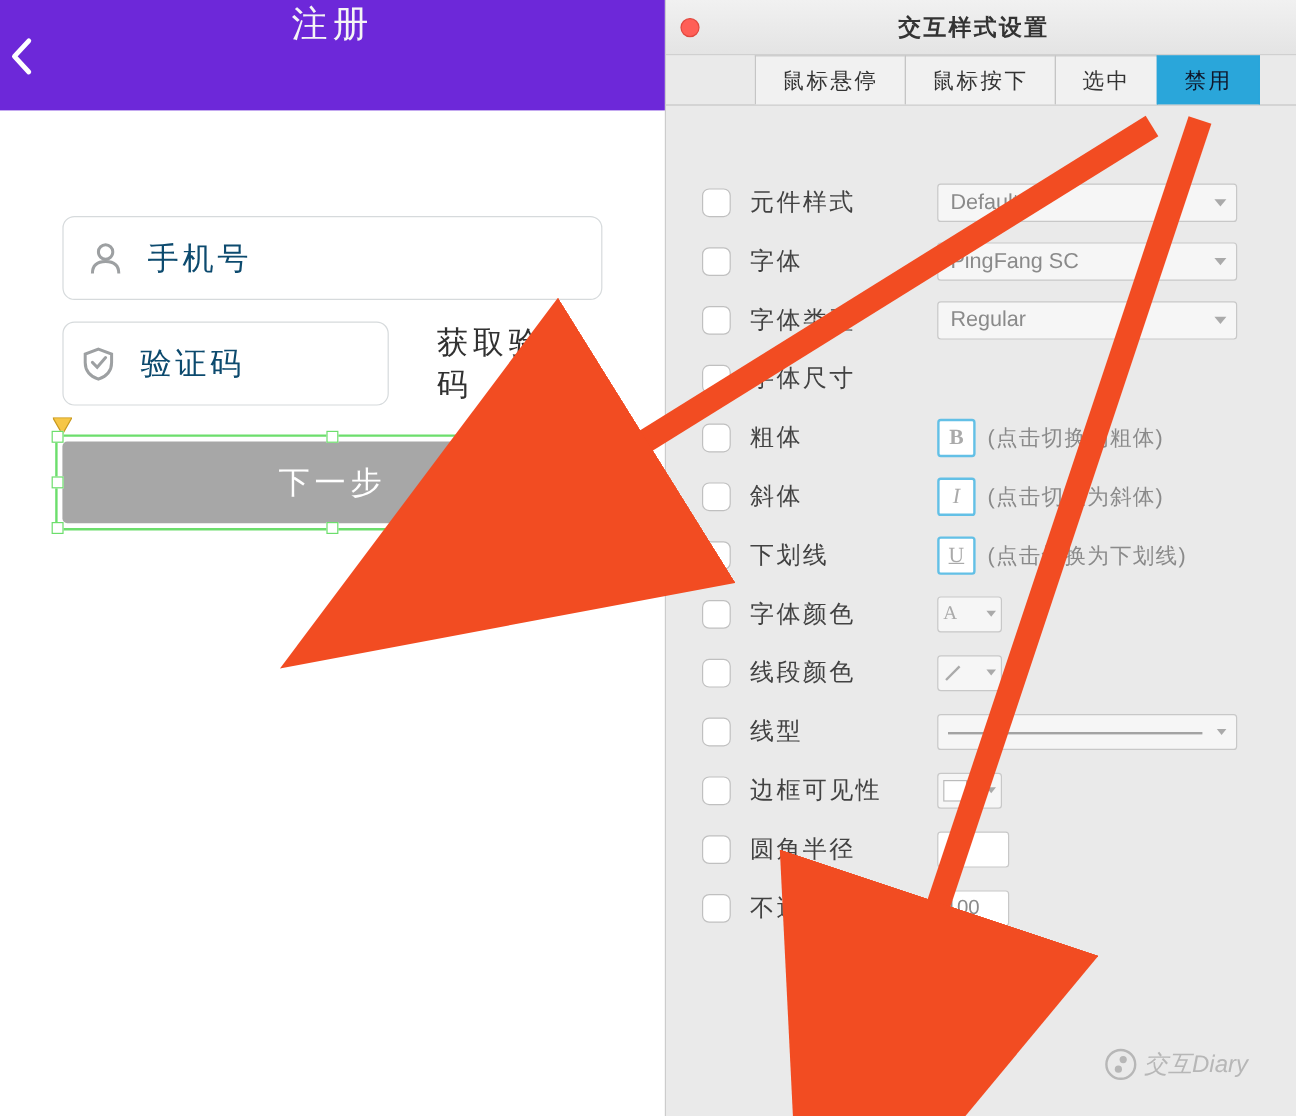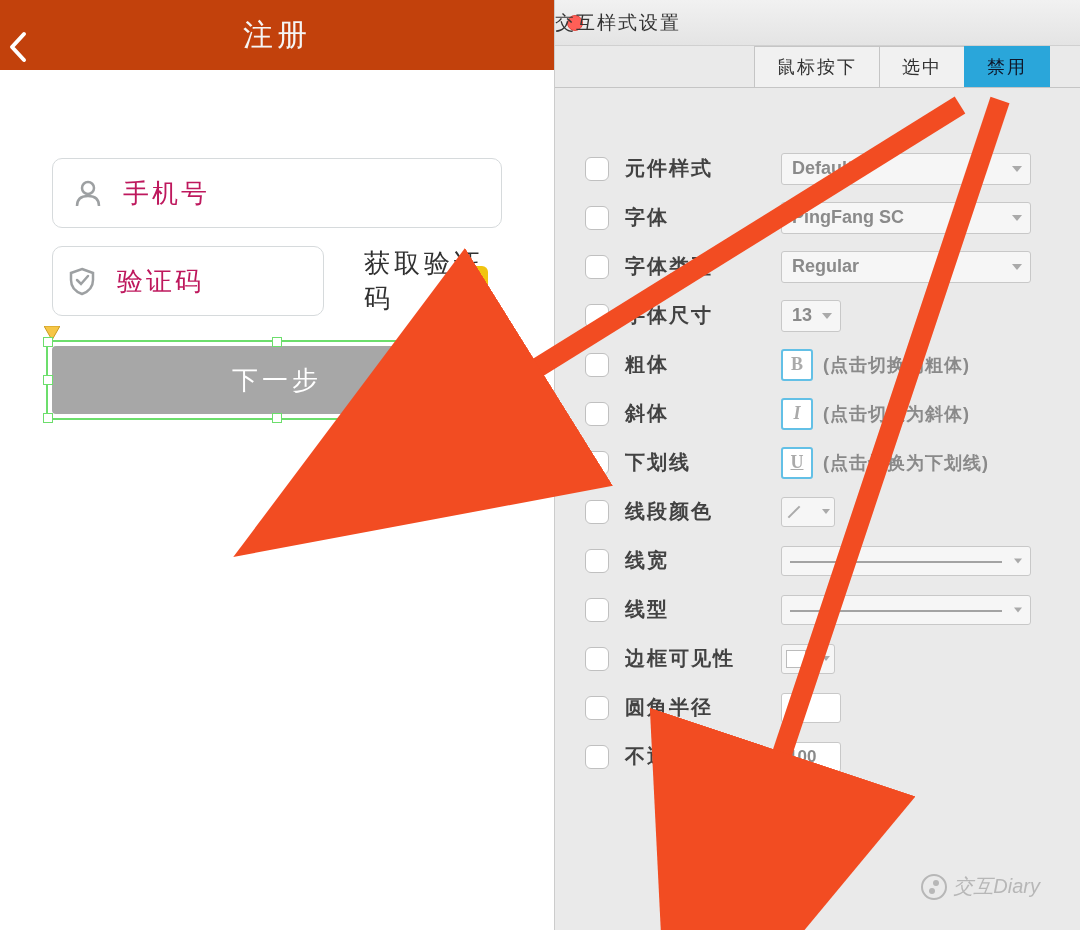--- a/index.html
+++ b/index.html
@@ -1,52 +1,52 @@
 <!DOCTYPE html>
 <html><head>
 <meta charset="utf-8">
 <style>
   * { box-sizing: border-box; margin: 0; padding: 0; }
   body { font-family: -apple-system, "PingFang SC", "Helvetica Neue", Arial, sans-serif; width: 1080px; height: 930px; overflow: hidden; position: relative; background: #fff; }
   .root { display: flex; width: 100%; height: 100%; }
   
   .left { width: 555px; height: 100%; background: #fff; border-right: 1px solid #ccc; position: relative; }
-  .left-header { height: 70px; background: #c2410c; display: flex; align-items: center; justify-content: center; position: relative; }
+  .left-header { height: 92px; background: #6d28d9; display: flex; justify-content: center; position: relative; }
   .left-header .back { position: absolute; left: 6px; top: 30px; }
   .left-header .back svg { stroke: #fff; }
   .left-header .title { color: #f5f5f5; font-size: 30px; letter-spacing: 4px; }
   .status-bar { position: absolute; top: 0; left: 0; right: 0; height: 20px; color: #fff; font-size: 12px; display: flex; align-items: center; justify-content: space-between; padding: 0 10px; }
   .status-bar .sig { display: flex; gap: 2px; align-items: center; }
   .status-bar .dot { width: 6px; height: 6px; border-radius: 50%; background: #fff; }
   .status-bar .dot.empty { background: none; border: 1px solid #fff; }
   .body-area { padding: 88px 52px 0; position: relative; }
   .field { display: flex; align-items: center; height: 70px; border: 1px solid #d6dadc; border-radius: 10px; margin-bottom: 18px; padding: 0 18px; gap: 18px; }
   .field .ficon { width: 34px; height: 34px; display: flex; align-items: center; justify-content: center; }
-  .field .ftext { color: #be185d; font-size: 26px; letter-spacing: 3px; }
+  .field .ftext { color: #0c4a6e; font-size: 26px; letter-spacing: 3px; }
   .code-row { display: flex; align-items: center; gap: 40px; margin-bottom: 30px; }
   .code-row .field { flex: 0 0 272px; margin-bottom: 0; padding-left: 12px; }
   .code-btn { color: #313131; font-size: 26px; letter-spacing: 4px; }
   .next-btn { background: #a7a7a7; color: #fff; font-size: 26px; letter-spacing: 4px; height: 68px; display: flex; align-items: center; justify-content: center; border-radius: 4px; position: relative; }
   .sel-outline { position: absolute; left: -6px; right: -6px; top: -6px; bottom: -6px; border: 2px solid #6cde6c; border-radius: 2px; pointer-events: none; }
   .handle { width: 10px; height: 10px; background: #fff; border: 1px solid #6cde6c; position: absolute; }
   .h-tl { top: -5px; left: -5px; } .h-tc { top: -5px; left: 50%; margin-left: -5px; } .h-tr { top: -5px; right: -5px; }
   .h-ml { top: 50%; left: -5px; margin-top: -5px; } .h-mr { top: 50%; right: -5px; margin-top: -5px; }
   .h-bl { bottom: -5px; left: -5px; } .h-bc { bottom: -5px; left: 50%; margin-left: -5px; } .h-br { bottom: -5px; right: -5px; }
   .handle.h-tr { background: #a7a7a7; border-color: #888; border-radius: 50%; width: 16px; height: 16px; top: -12px; right: -2px; }
   .sel-ylw { position: absolute; top: -16px; left: -4px; }
   .qq { position: absolute; right: 66px; top: 196px; width: 28px; height: 28px; background: #f1c40f; border-radius: 6px; }
   
   .right { flex: 1; height: 100%; background: #eaeaea; position: relative; }
   .win-top { height: 46px; display: flex; align-items: center; position: relative; border-bottom: 1px solid #d0d0d0; background: linear-gradient(#f1f1f1,#e4e4e4); }
   .close-dot { width: 16px; height: 16px; background: #ff5f57; border: 1px solid #e1483f; border-radius: 50%; margin-left: 12px; }
-  .win-title { position: absolute; left: 0; right: 12px; text-align: left; font-size: 19px; color: #333; letter-spacing: 2px; }
+  .win-title { position: absolute; left: 0; right: 12px; text-align: center; font-size: 19px; color: #333; letter-spacing: 2px; font-weight: bold; }
   .tabs { display: flex; height: 42px; border-bottom: 1px solid #c5c5c5; justify-content: flex-end; padding-right: 30px; background: #eaeaea; }
   .tab { padding: 0 22px; display: flex; align-items: center; font-size: 18px; color: #333; border: 1px solid #c5c5c5; border-bottom: none; margin-left: -1px; background: #f1f1f1; letter-spacing: 2px; }
   .tab.active { background: #2aa6da; color: #0f172a; border-color: #2aa6da; }
-  .props { padding: 56px 45px 0 30px; height: calc(100% - 88px); overflow: hidden; font-weight: bold; }
+  .props { padding: 56px 45px 0 30px; height: calc(100% - 88px); overflow: hidden; }
   .prow { display: flex; align-items: center; height: 49px; gap: 16px; }
   .chk { width: 24px; height: 24px; border: 1px solid #c0c0c0; border-radius: 6px; background: #fff; flex: none; display: flex; align-items: center; justify-content: center; }
   .chk.checked { background: #2376e5; border-color: #2376e5; }
   .chk.checked::after { content: ""; width: 6px; height: 11px; border: solid #fff; border-width: 0 3px 3px 0; transform: rotate(45deg); margin-top: -3px; }
   .plabel { font-size: 20px; color: #424242; letter-spacing: 2px; width: 140px; }
   .pctrl { flex: 1; display: flex; align-items: center; gap: 10px; }
   .sel { height: 32px; background: #f6f6f6; border: 1px solid #c8c8c8; border-radius: 3px; padding: 0 28px 0 10px; font-size: 18px; color: #8a8a8a; display: flex; align-items: center; position: relative; min-width: 60px; }
   .sel::after { content: ""; position: absolute; right: 8px; top: 50%; width: 0; height: 0; border-left: 5px solid transparent; border-right: 5px solid transparent; border-top: 6px solid #aaa; transform: translateY(-50%); }
   .sel.wide { flex: 1; max-width: 250px; }
   .hint { color: #8a8a8a; font-size: 18px; letter-spacing: 1px; }
@@ -137,20 +137,21 @@
       </div>
     </div>
   </div>
 
   <div class="right">
     <div class="win-top">
       <span class="close-dot"></span>
       <span class="win-title">交互样式设置</span>
     </div>
     <div class="tabs">
+      <span class="tab">鼠标悬停</span>
       <span class="tab">鼠标按下</span>
       <span class="tab">选中</span>
       <span class="tab active">禁用</span>
     </div>
     <div class="props">
       <div class="prow">
         <span class="chk"></span>
         <span class="plabel">元件样式</span>
         <div class="pctrl">
             <span class="sel wide">Default</span>
@@ -166,23 +167,20 @@
       <div class="prow">
         <span class="chk"></span>
         <span class="plabel">字体类型</span>
         <div class="pctrl">
             <span class="sel wide">Regular</span>
           </div>
       </div>
       <div class="prow">
         <span class="chk"></span>
         <span class="plabel">字体尺寸</span>
-        <div class="pctrl">
-            <span class="sel">13</span>
-          </div>
       </div>
       <div class="prow">
         <span class="chk"></span>
         <span class="plabel">粗体</span>
         <div class="pctrl">
             <span class="icon-box">
               <b>B</b>
             </span>
             <span class="hint">(点击切换为粗体)</span>
           </div>
@@ -200,32 +198,34 @@
       <div class="prow">
         <span class="chk"></span>
         <span class="plabel">下划线</span>
         <div class="pctrl">
             <span class="icon-box U">U</span>
             <span class="hint">(点击切换为下划线)</span>
           </div>
       </div>
       <div class="prow">
         <span class="chk"></span>
+        <span class="plabel">字体颜色</span>
+        <div class="pctrl">
+            <span class="color-swatch">
+              <span style="font-family:serif;color:#aaa;">A</span>
+            </span>
+          </div>
+      </div>
+      <div class="prow">
+        <span class="chk"></span>
         <span class="plabel">线段颜色</span>
         <div class="pctrl">
             <span class="color-swatch">
               <span style="width:16px;height:2px;background:#aaa;display:block;transform:rotate(-45deg);"></span>
             </span>
-          </div>
-      </div>
-      <div class="prow">
-        <span class="chk"></span>
-        <span class="plabel">线宽</span>
-        <div class="pctrl">
-            <span class="line-swatch"></span>
           </div>
       </div>
       <div class="prow">
         <span class="chk"></span>
         <span class="plabel">线型</span>
         <div class="pctrl">
             <span class="line-swatch"></span>
           </div>
       </div>
       <div class="prow">

